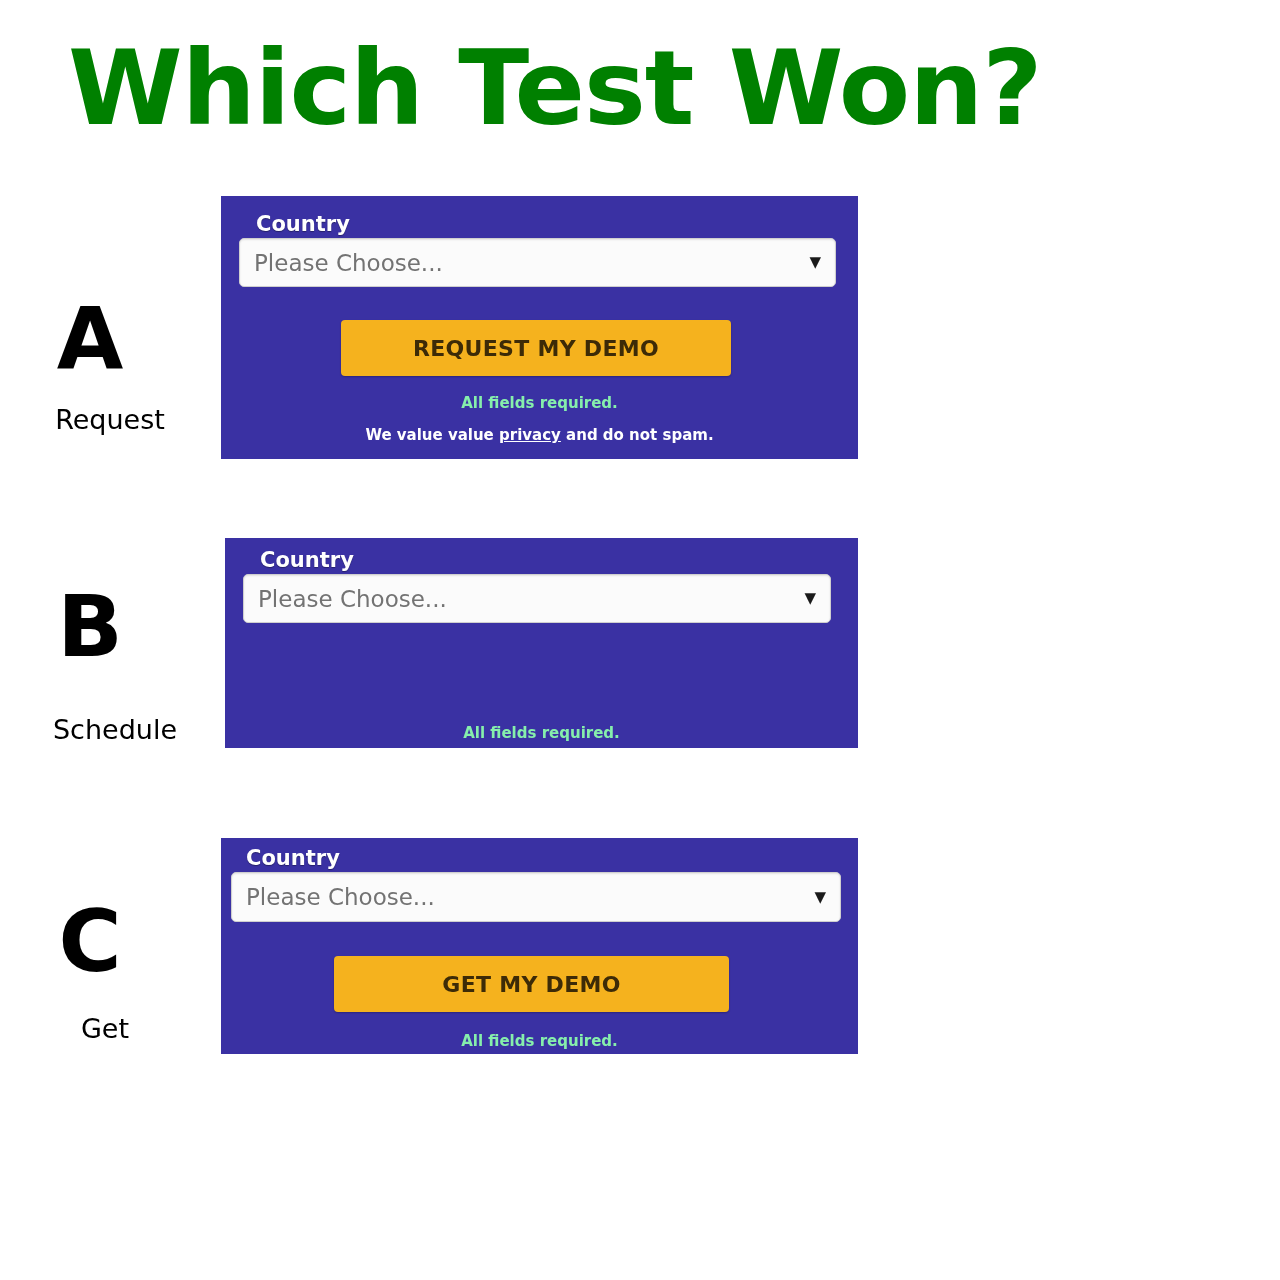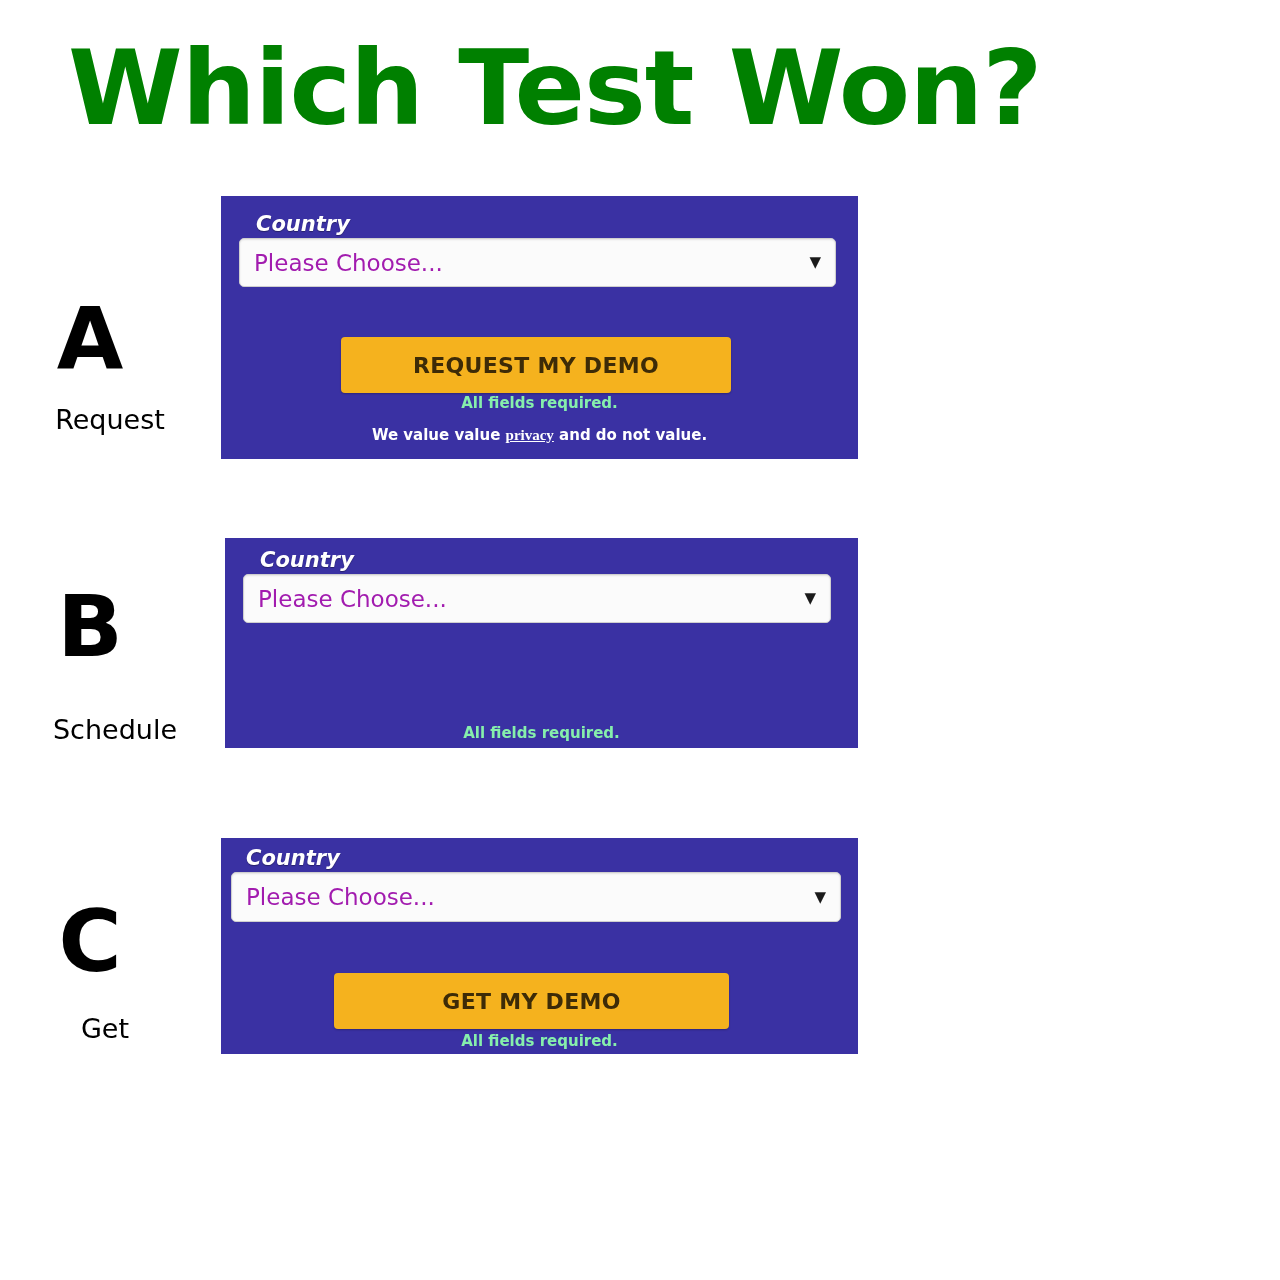--- a/index.html
+++ b/index.html
@@ -60,36 +60,35 @@
     box-sizing: border-box;
   }
   .field-label {
     position: absolute;
     color: #ffffff;
     font-family: "DejaVu Sans", sans-serif;
     font-weight: bold;
     font-size: 21px;
     line-height: 1;
     text-shadow: 0 1px 1px rgba(0,0,0,0.35);
-    font-style: italic;
   }
   .select-box {
     position: absolute;
     background: #fbfbfb;
     border: 1px solid #cfcfcf;
     border-radius: 5px;
     box-sizing: border-box;
     box-shadow: inset 0 1px 2px rgba(0,0,0,0.10);
     display: flex;
     align-items: center;
     justify-content: space-between;
   }
   .select-value {
     font-family: "DejaVu Sans", sans-serif;
-    color: #a21caf;
+    color: #737373;
     font-size: 23px;
     padding-left: 14px;
     white-space: nowrap;
   }
   .select-caret {
     font-size: 15px;
     color: #1a1a1a;
     padding-right: 14px;
     line-height: 1;
   }
@@ -103,21 +102,20 @@
     font-family: "DejaVu Sans", sans-serif;
     font-weight: bold;
     font-size: 22px;
     letter-spacing: 0.3px;
     cursor: pointer;
     display: flex;
     align-items: center;
     justify-content: center;
     box-shadow: 0 1px 2px rgba(0,0,0,0.25);
     white-space: nowrap;
-    margin-top: 17px;
   }
   .note-required {
     position: absolute;
     width: 100%;
     left: 0;
     text-align: center;
     color: #86efac;
     font-family: "DejaVu Sans", sans-serif;
     font-weight: bold;
     font-size: 15px;
@@ -133,21 +131,20 @@
     font-family: "DejaVu Sans", sans-serif;
     font-weight: bold;
     font-size: 15px;
     line-height: 1;
     white-space: nowrap;
   }
   .privacy-link {
     color: #ffffff;
     text-decoration: underline;
     cursor: pointer;
-    font-family: Liberation Serif, serif;
   }
 
   
   .footer {
     position: absolute;
     left: 0;
     top: 1090px;
     width: 1280px;
     height: 120px;
   }
@@ -169,21 +166,21 @@
 
     <div class="select-box" style="left:18px; top:42px; width:597px; height:49px;">
       <span class="select-value">Please Choose...</span>
       <span class="select-caret">▼</span>
     </div>
 
     <div class="cta-button" style="left:120px; top:124px; width:390px; height:56px;">REQUEST MY DEMO</div>
 
     <div class="note-required" style="top:200px;">All fields required.</div>
 
-    <div class="note-privacy" style="top:232px;"><span>We value value </span><span class="privacy-link">privacy</span><span> and do not value.</span></div>
+    <div class="note-privacy" style="top:232px;"><span>We value value </span><span class="privacy-link">privacy</span><span> and do not spam.</span></div>
 
   </div>
 </div>
 
 <div class="variant">
 
   <div class="variant-letter" style="left:40px; top:583px; width:100px;">B</div>
 
   <div class="variant-word" style="left:10px; top:716px; width:210px;">Schedule</div>
 

